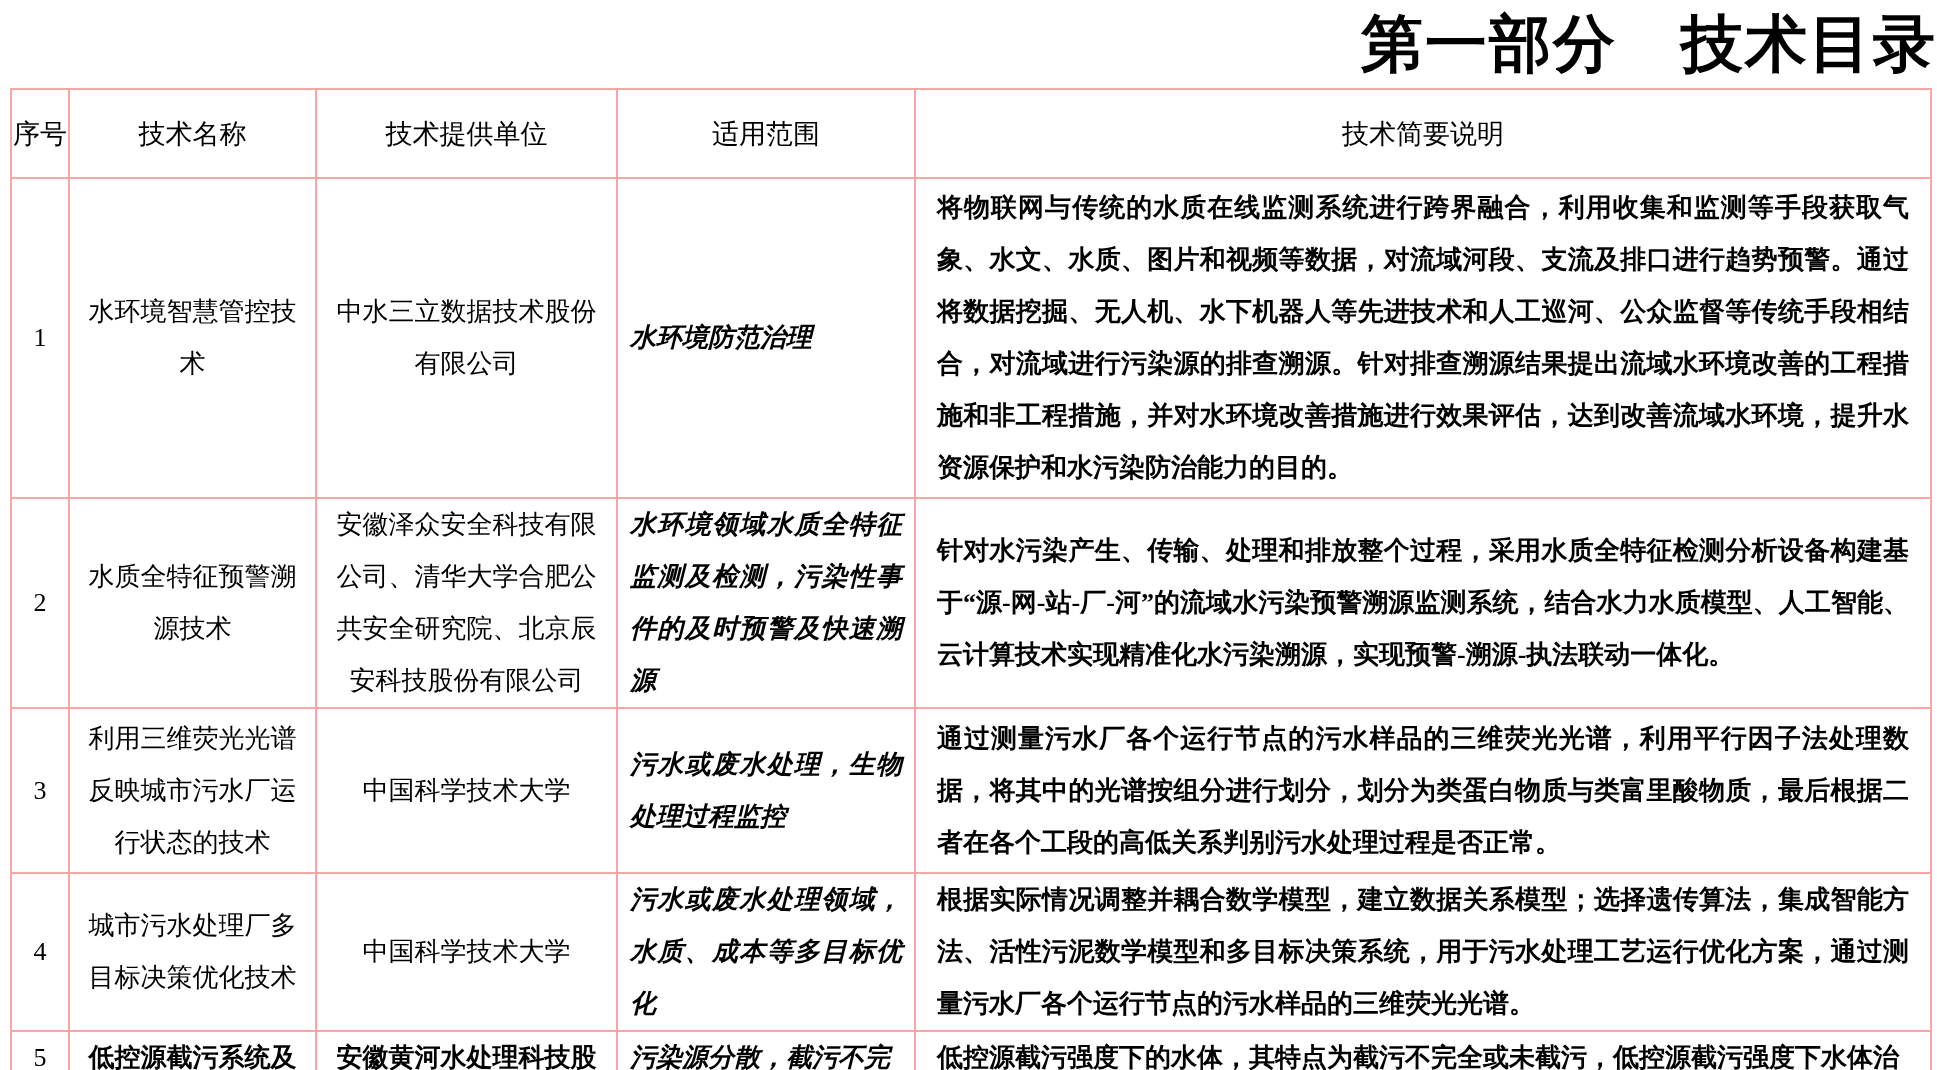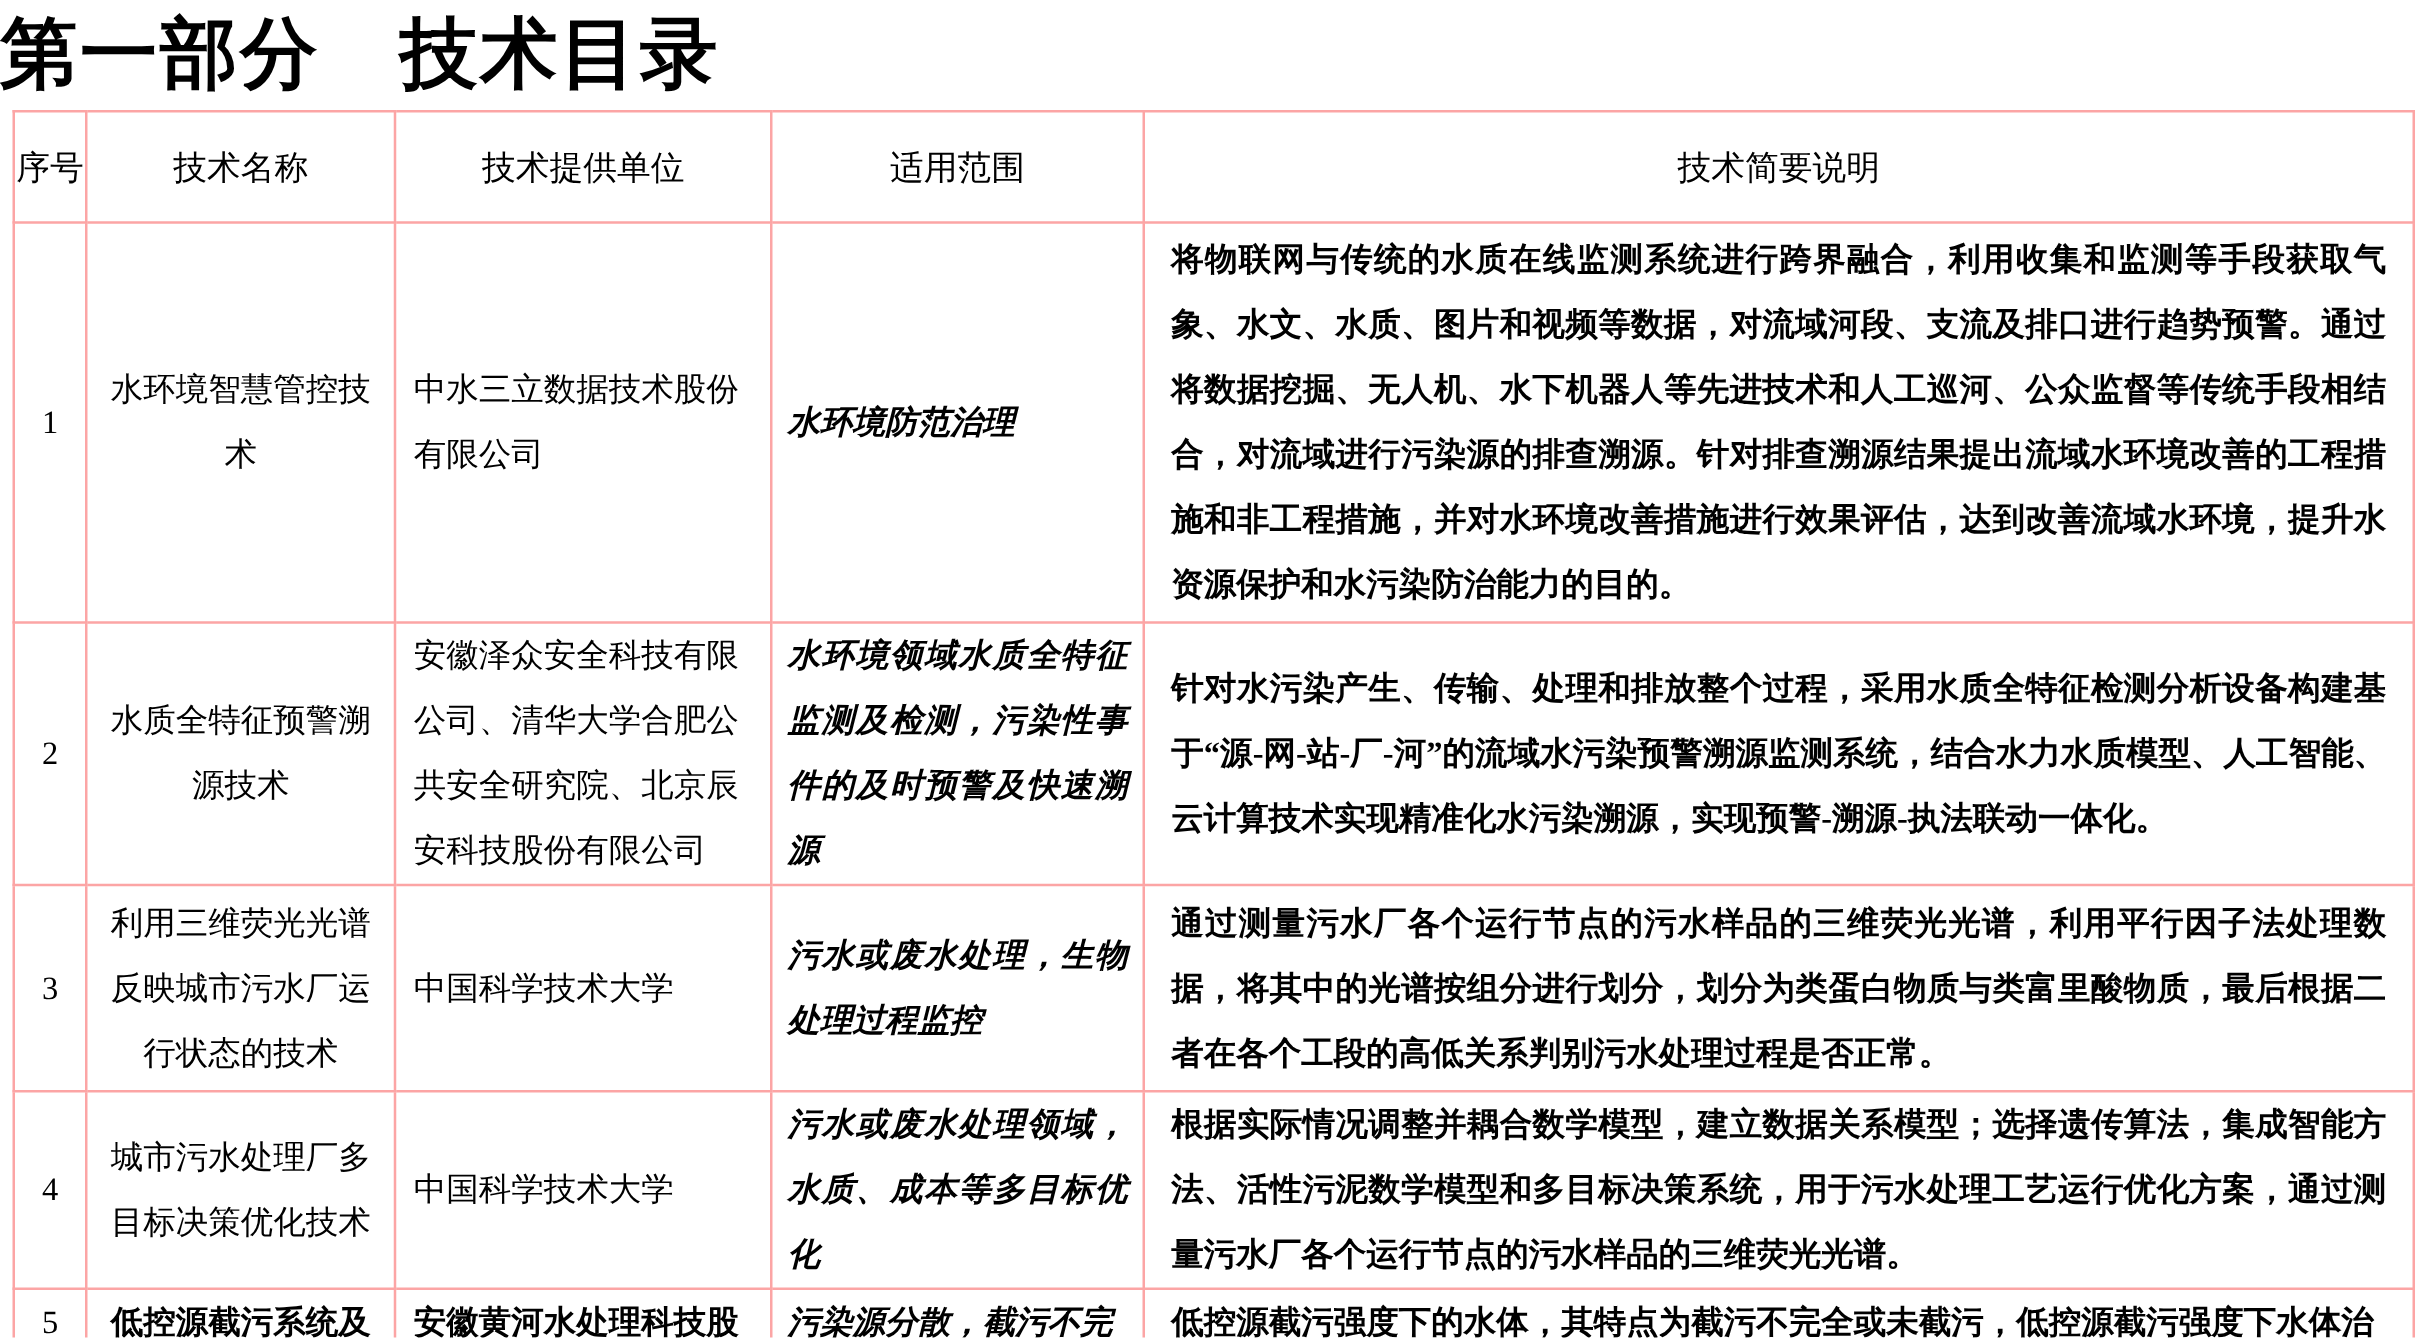--- a/index.html
+++ b/index.html
@@ -2,21 +2,21 @@
 <html><head>
 <meta charset="utf-8">
 <style>
   html,body{margin:0;padding:0;background:#ffffff;}
   body{
     width:1937px;height:1070px;overflow:hidden;position:relative;
     font-family:"Liberation Serif","DejaVu Serif",serif;color:#000;
   }
   .page-title{
     margin:0;padding:4px 0 0 0;height:84px;
-    text-align:left;font-size:62px;line-height:80px;font-weight:bold;
+    text-align:right;font-size:62px;line-height:80px;font-weight:bold;
     letter-spacing:2px;white-space:pre;
   }
   table.catalog{
     position:absolute;left:10px;top:88px;width:1920px;
     border-collapse:collapse;table-layout:fixed;
   }
   .catalog td,.catalog th{
     border:2px solid #fca5a5;padding:0;vertical-align:middle;
     font-size:26px;line-height:52px;font-weight:normal;overflow:hidden;
   }
@@ -31,21 +31,21 @@
   tr.r1 td{height:318px;border-radius:10px;}
   tr.r2 td{height:208px;}
   tr.r3 td{height:163px;}
   tr.r4 td{height:148px;}
   tr.r5 td{height:48px;vertical-align:top;}
   
   .catalog th{text-align:center;font-size:27px;line-height:40px;}
   
   td.c-no{text-align:center;}
   td.c-name{text-align:center;padding:0 14px;}
-  td.c-prov{text-align:left;padding:0 14px;}
+  td.c-prov{text-align:center;padding:0 14px;}
   td.c-scope{text-align:justify;padding:0 12px;font-weight:bold;font-style:italic;}
   td.c-desc{text-align:justify;padding:0 21px;font-weight:bold;}
   tr.r1 td.c-scope{text-align:left;}
   
   tr.r5 td.c-name, tr.r5 td.c-prov{font-weight:bold;}
   tr.r5 td.c-scope, tr.r5 td.c-desc{white-space:nowrap;}
 </style>
 </head>
 <body>
 

